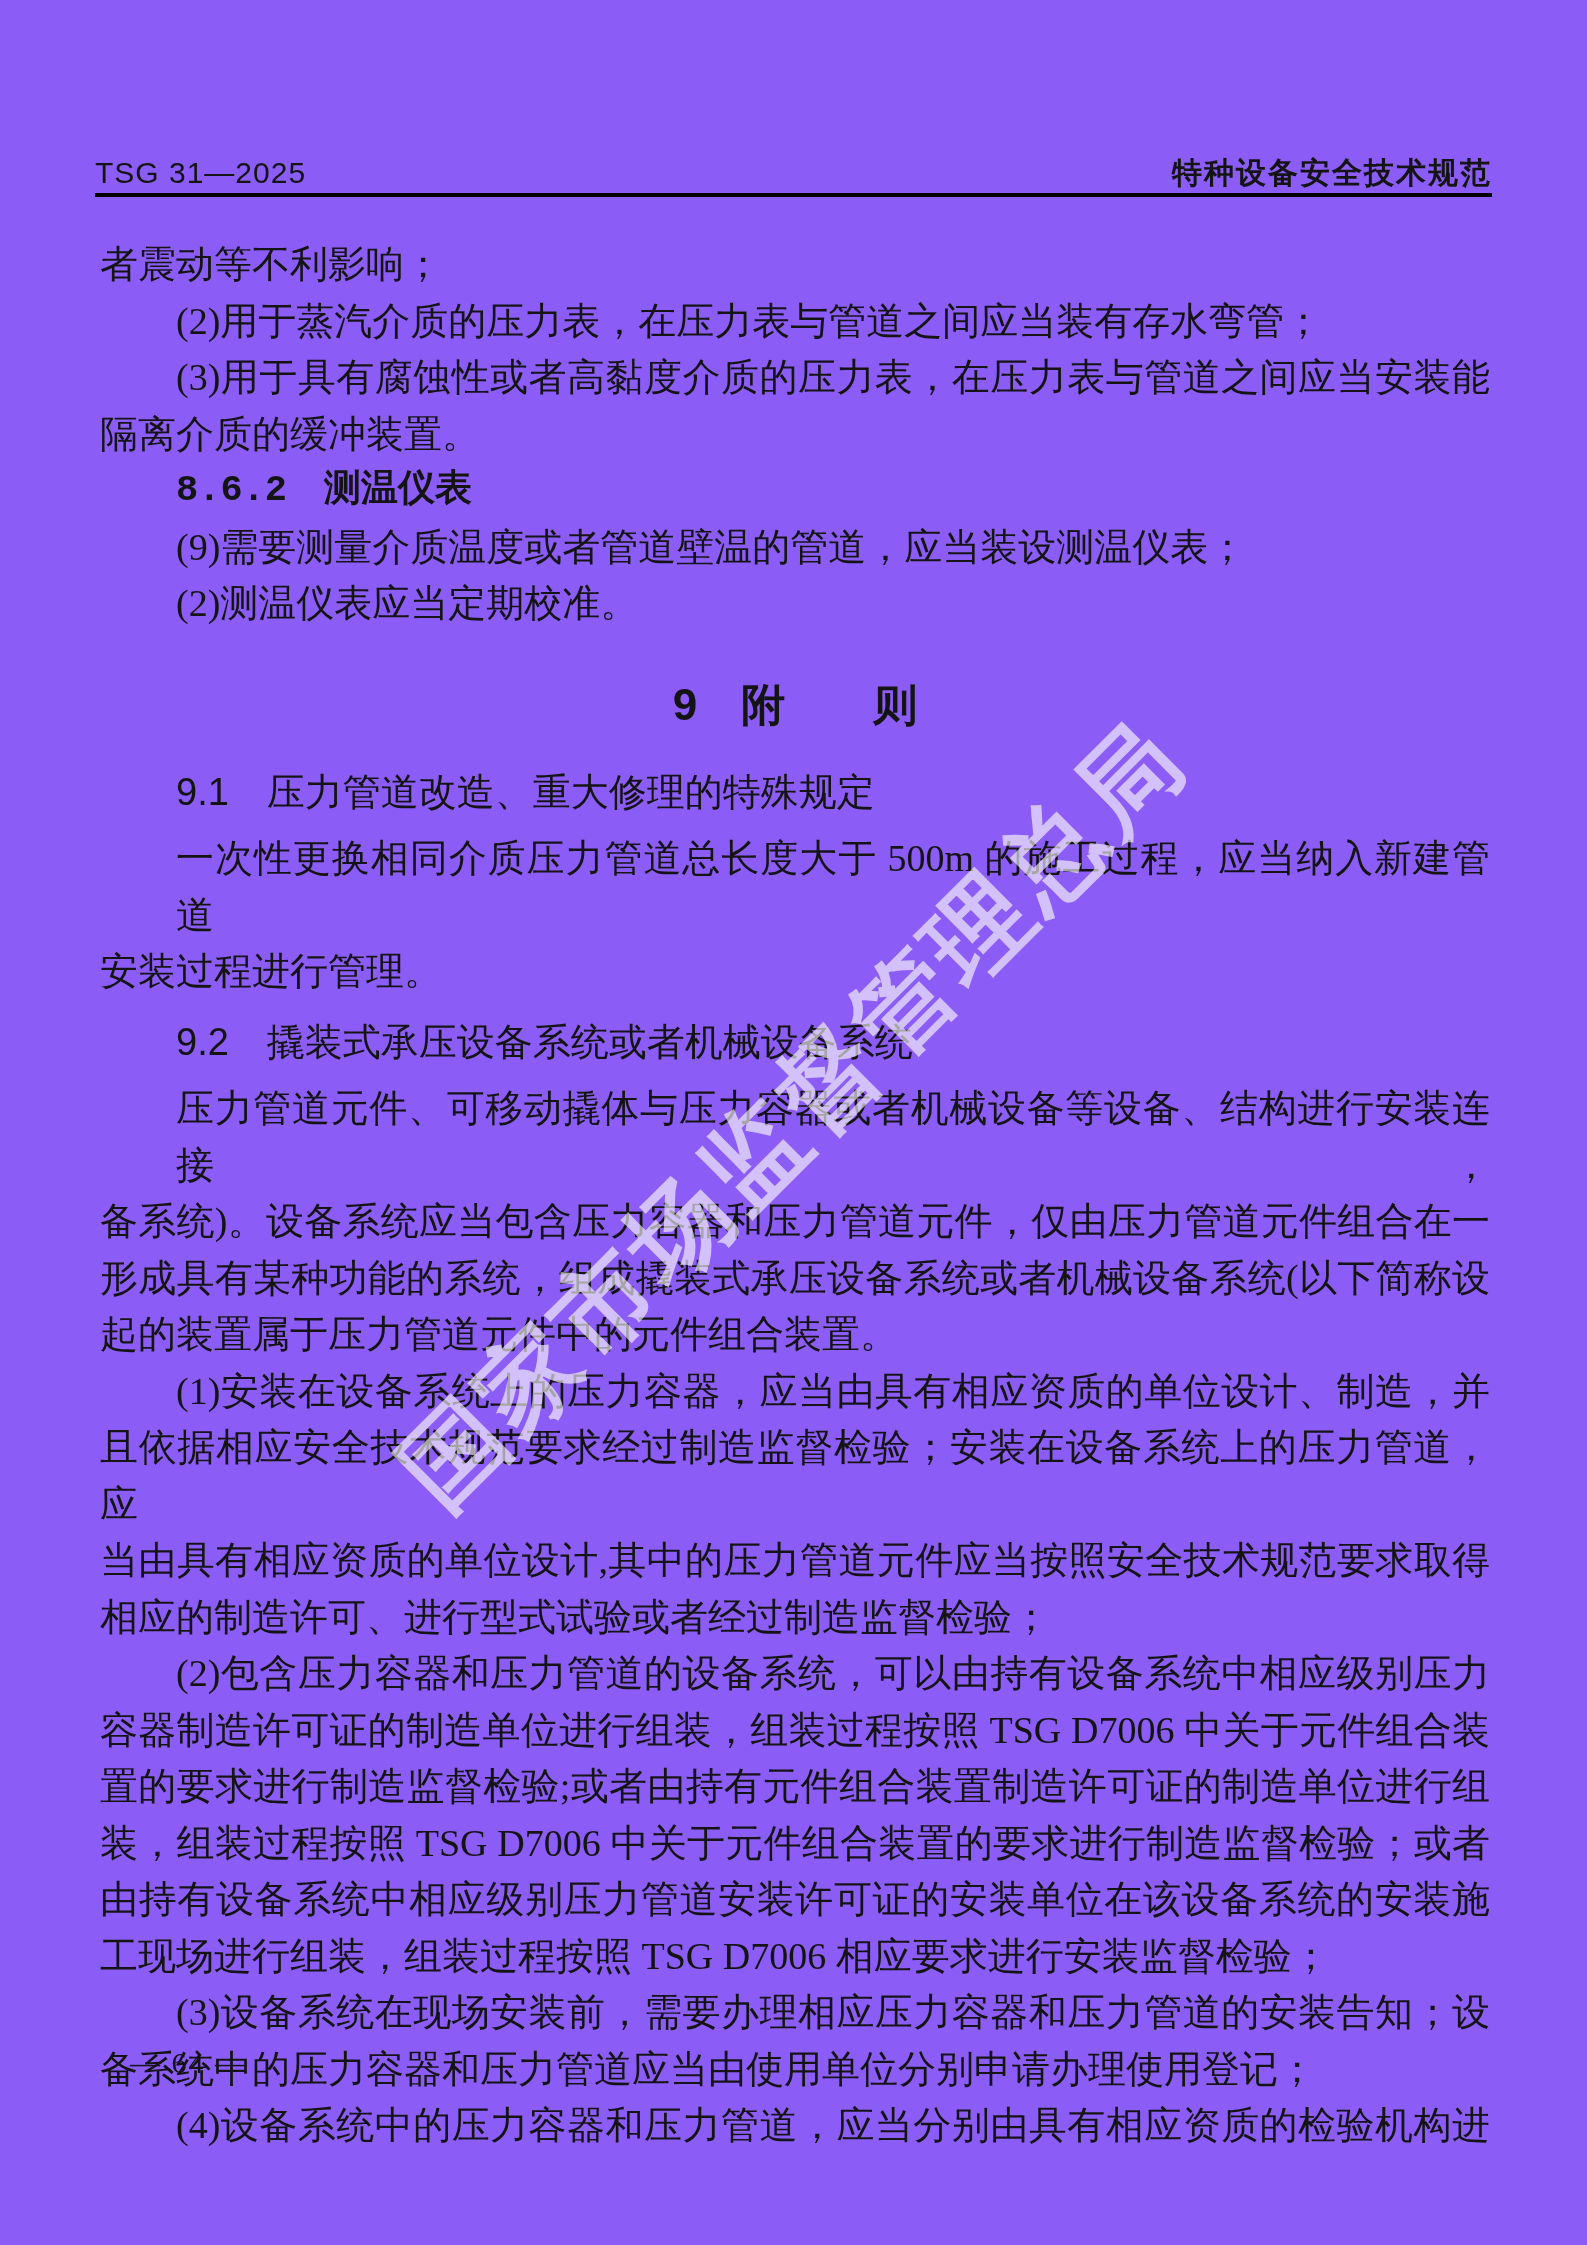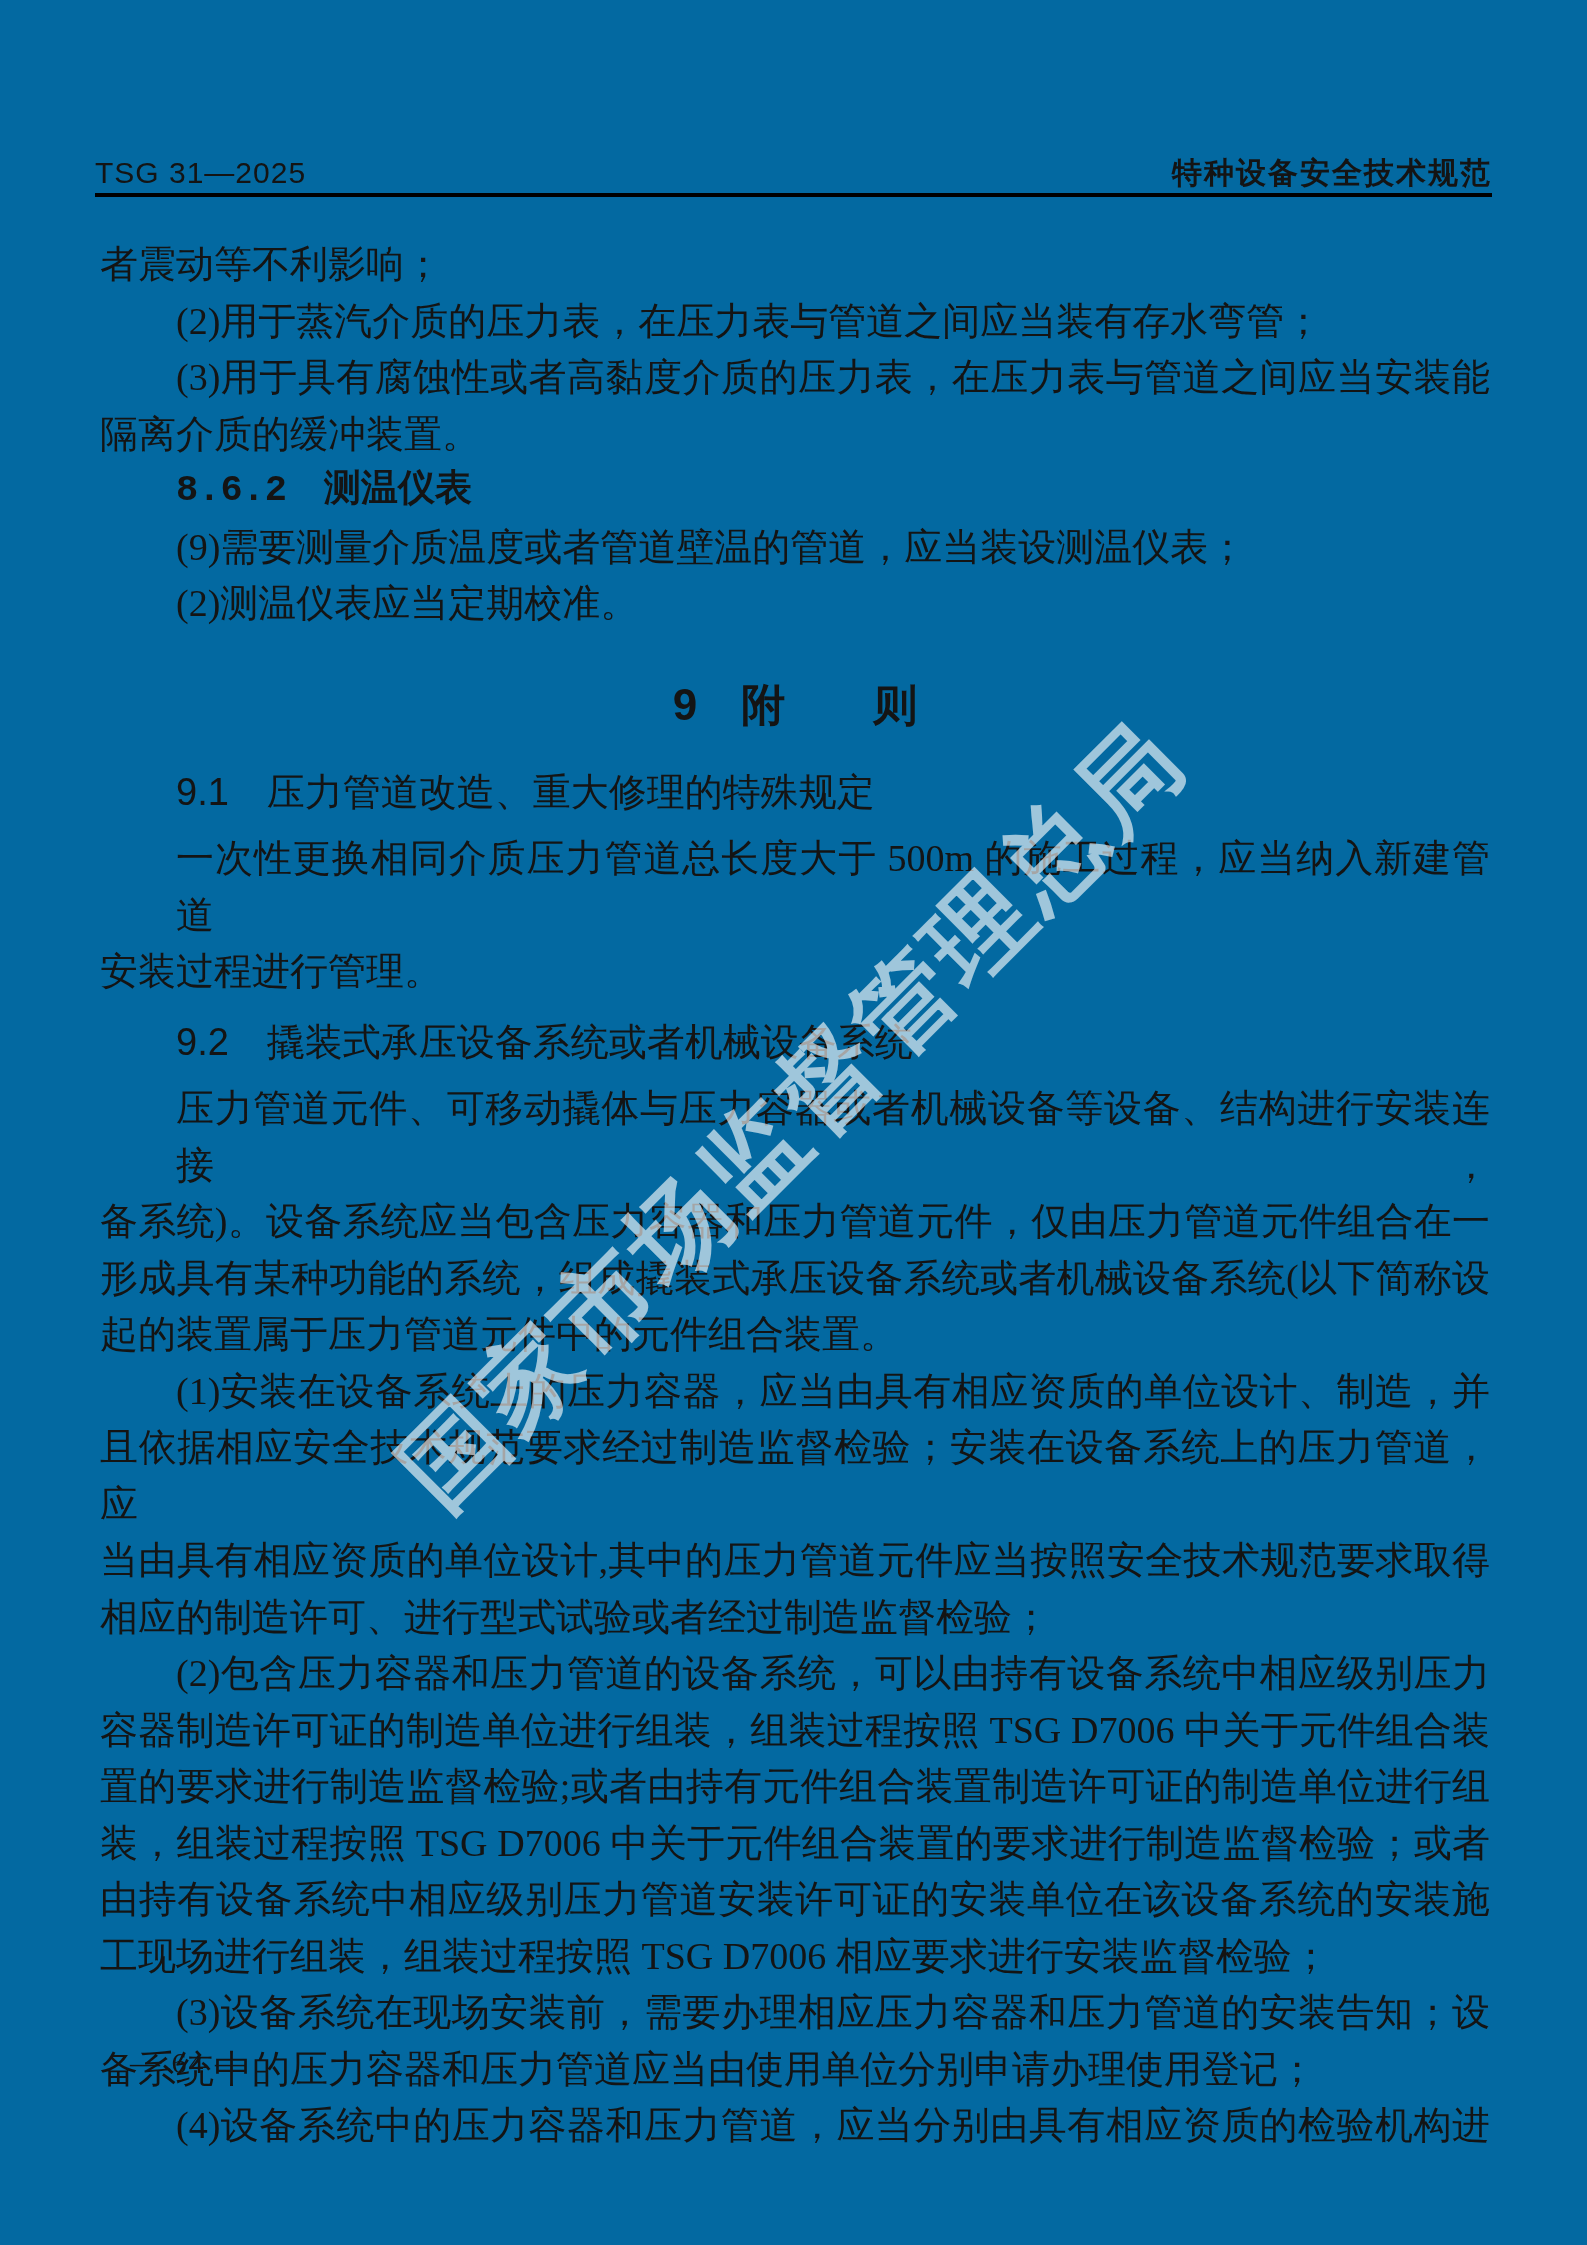--- a/index.html
+++ b/index.html
@@ -1,20 +1,20 @@
 <!DOCTYPE html>
 <html><head>
 <meta charset="utf-8">
 <style>
   html, body { margin: 0; padding: 0; }
   .page {
     position: relative;
     width: 1587px;
     height: 2245px;
-    background: #0369a1;
+    background: #8b5cf6;
     overflow: hidden;
     font-family: "Liberation Serif", serif;
     color: #141414;
   }
   .header {
     position: absolute;
     left: 95px;
     top: 148px;
     width: 1397px;
     height: 42px;

